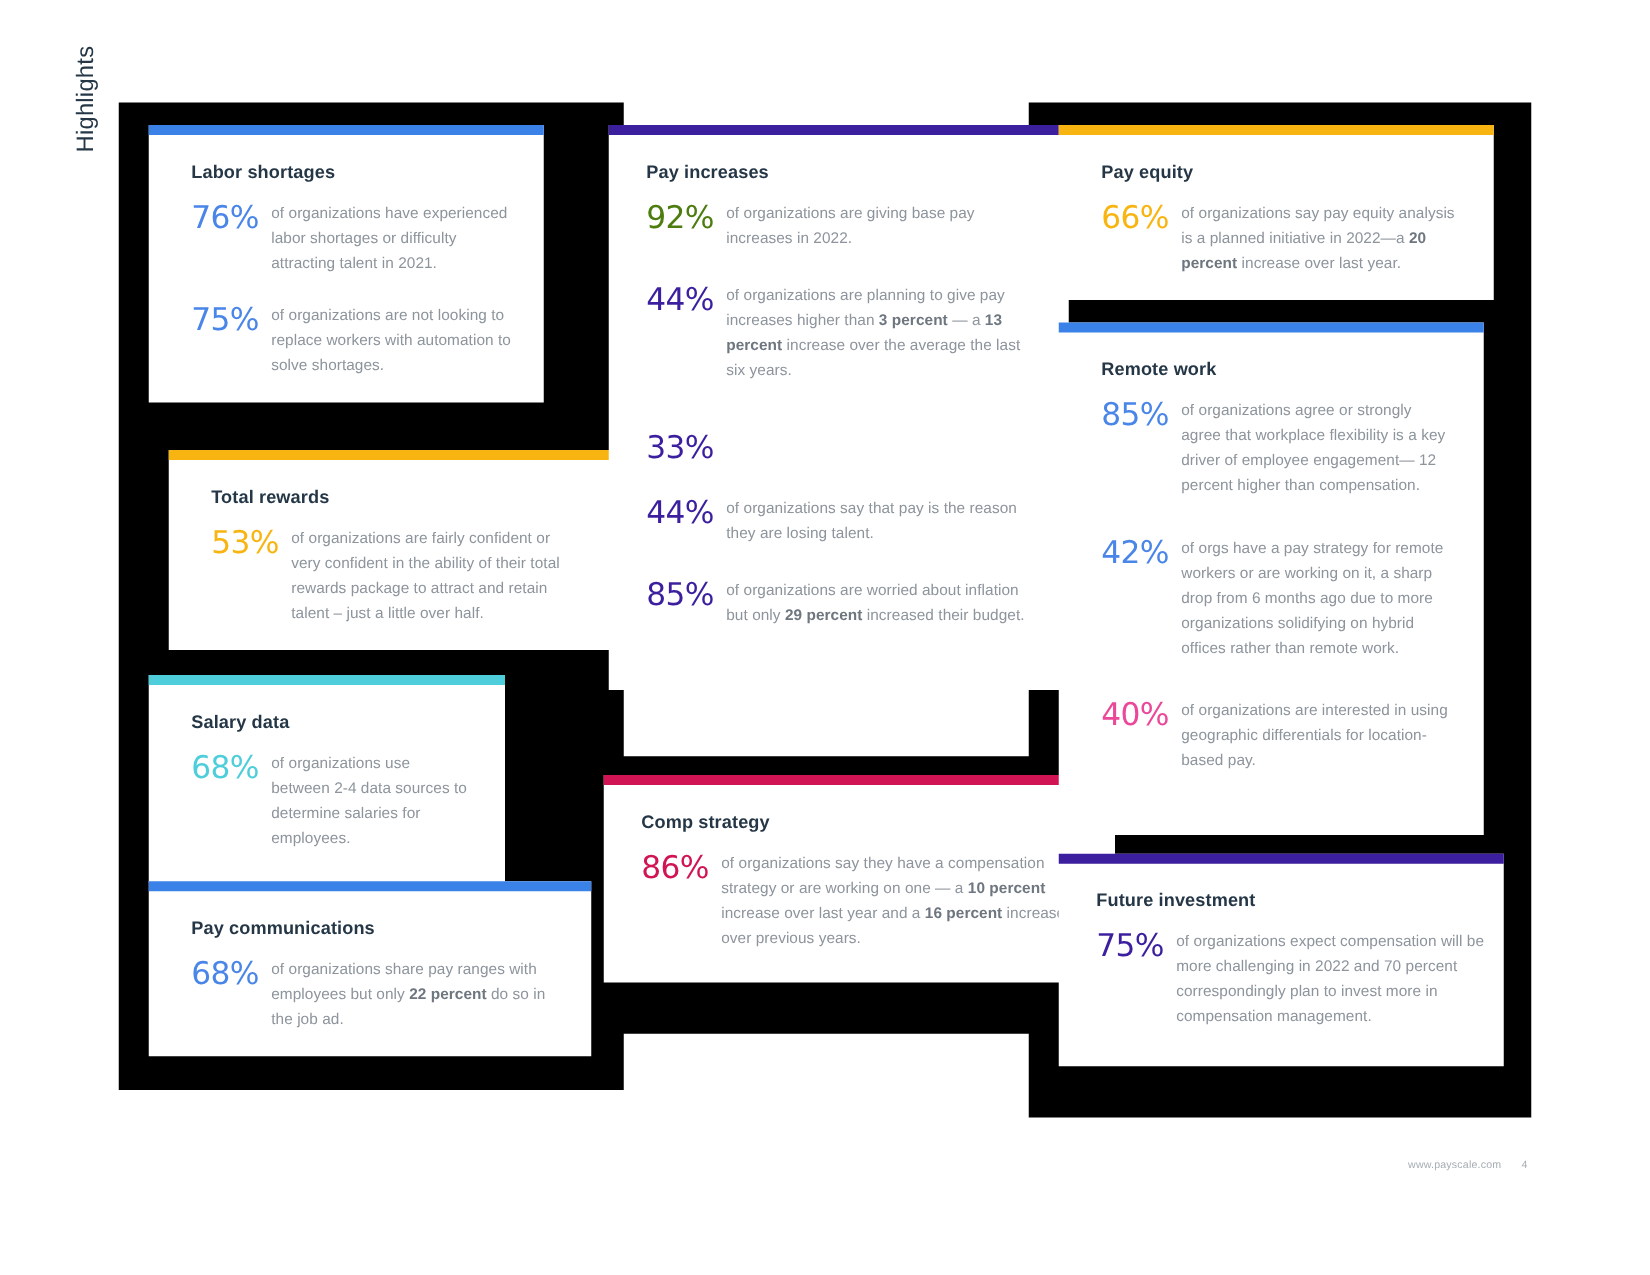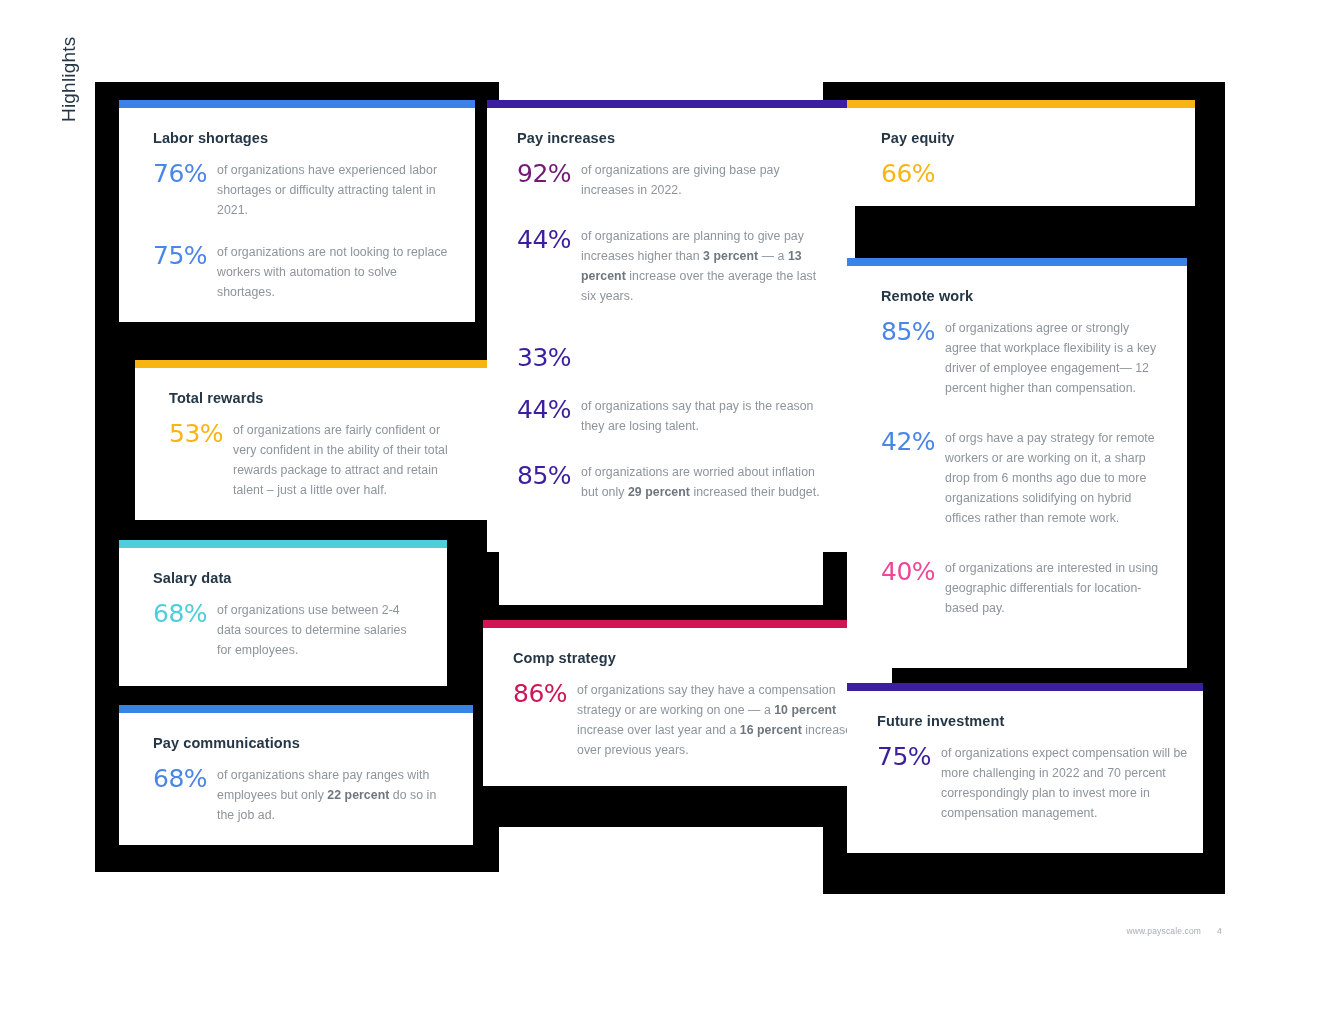--- a/index.html
+++ b/index.html
@@ -81,23 +81,23 @@
   .stat-text {
     flex: 1 1 auto;
     color: #8d949c;
     font-size: 12.3px;
     line-height: 20px;
     letter-spacing: 0.05px;
   }
   .stat-text b { color: #6e767f; font-weight: bold; }
 
   
-  #card-labor-shortages  { left: 119px; top: 100px; width: 356px; }
+  #card-labor-shortages  { left: 119px; top: 100px; width: 316px; }
   #card-total-rewards    { left: 135px; top: 360px; width: 356px; }
-  #card-salary-data      { left: 119px; top: 540px; width: 328px; }
+  #card-salary-data      { left: 119px; top: 540px; width: 285px; }
   #card-pay-comms        { left: 119px; top: 705px; width: 354px; }
 
   #card-pay-increases    { left: 487px; top: 100px; width: 368px; }
   #card-comp-strategy    { left: 483px; top: 620px; width: 409px; }
 
   #card-pay-equity       { left: 847px; top: 100px; width: 348px; }
   #card-remote-work      { left: 847px; top: 258px; width: 340px; }
   #card-future-invest    { left: 847px; top: 683px; width: 356px; }
 
   #card-salary-data .card-body  { padding-bottom: 26px; }
@@ -184,21 +184,21 @@
       </div>
   </div>
 </div>
 
 <div class="card" id="card-pay-increases">
   <span class="card-bar" style="background: rgb(59, 31, 158);"></span>
   <div class="card-body">
     <div class="card-title">Pay increases</div>
     <div class="stats">
         <div class="stat">
-          <div class="stat-value" style="color: #701a75;">92%</div>
+          <div class="stat-value" style="color: #4d7c0f;">92%</div>
           <div class="stat-text">of organizations are giving base pay increases in 2022.</div>
         </div>
         <div class="stat">
           <div class="stat-value" style="color: rgb(59, 31, 158);">44%</div>
           <div class="stat-text">of organizations are planning to give pay increases higher than <b>3 percent</b> — a <b>13 percent</b> increase over the average the last six years.</div>
         </div>
         <div class="stat">
           <div class="stat-value" style="color: rgb(59, 31, 158); margin-top: 12px;">33%</div>
         </div>
         <div class="stat">
@@ -226,20 +226,21 @@
   </div>
 </div>
 
 <div class="card" id="card-pay-equity">
   <span class="card-bar" style="background: rgb(248, 181, 18);"></span>
   <div class="card-body">
     <div class="card-title">Pay equity</div>
     <div class="stats">
         <div class="stat">
           <div class="stat-value" style="color: rgb(248, 181, 18);">66%</div>
+          <div class="stat-text">of organizations say pay equity analysis is a planned initiative in 2022—a <b>20 percent</b> increase over last year.</div>
         </div>
       </div>
   </div>
 </div>
 
 <div class="card" id="card-remote-work">
   <span class="card-bar" style="background: rgb(59, 130, 232);"></span>
   <div class="card-body">
     <div class="card-title">Remote work</div>
     <div class="stats">

